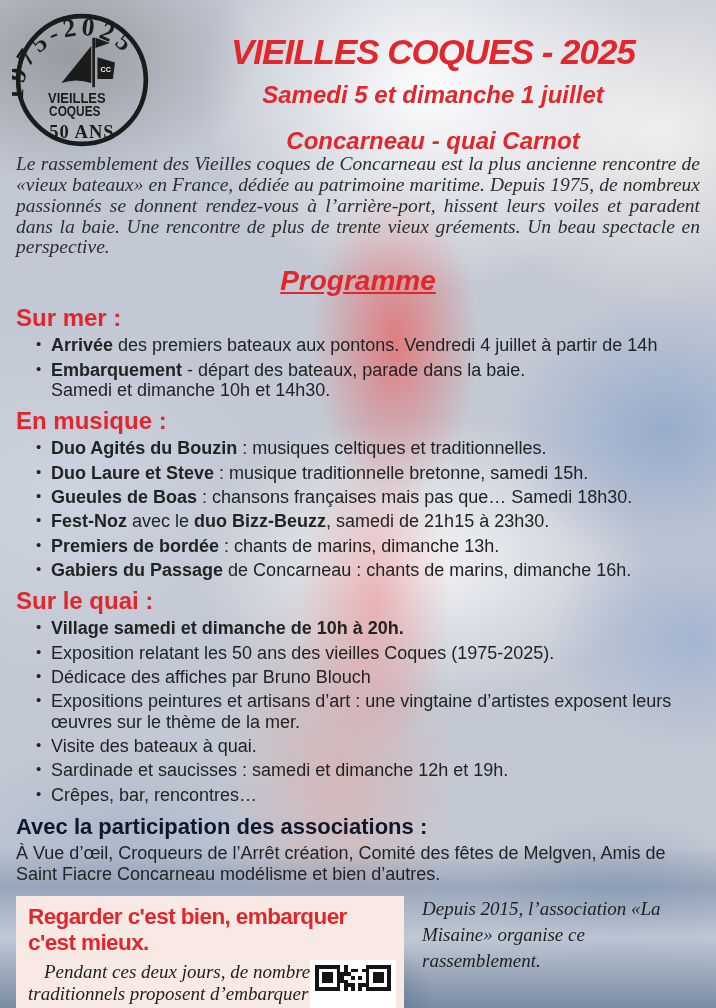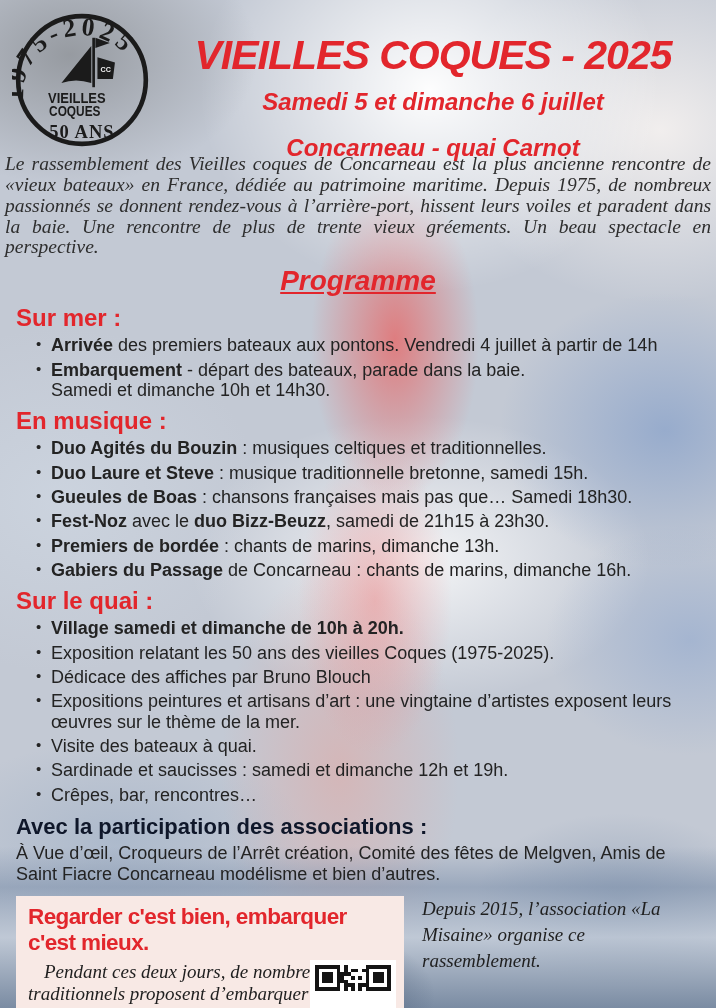--- a/index.html
+++ b/index.html
@@ -26,27 +26,27 @@
       radial-gradient(ellipse 320px 200px at 420px 560px, rgba(252,252,252,0.85), rgba(252,252,252,0) 72%),
       radial-gradient(ellipse 260px 140px at 120px 840px, rgba(150,170,195,0.5), rgba(150,170,195,0) 72%),
       radial-gradient(ellipse 200px 120px at 620px 900px, rgba(125,145,172,0.5), rgba(125,145,172,0) 72%);
   }
   .content{position:relative;z-index:1;}
 
   
   .header{display:flex;padding:10px 8px 0 12px;height:138px;}
   .logo-wrap{width:146px;flex:none;}
   .head-text{flex:1;text-align:center;padding-top:22px;}
-  .title{font-size:41px;font-weight:bold;font-style:italic;color:#e2262c;letter-spacing:-1px;}
+  .title{font-size:35px;font-weight:bold;font-style:italic;color:#e2262c;letter-spacing:-1px;}
   .date-line{font-size:24px;font-weight:bold;font-style:italic;color:#e2262c;margin-top:9px;}
   .place-line{font-size:24px;font-weight:bold;font-style:italic;color:#e2262c;margin-top:18px;}
 
   
   .intro{
-    margin:6px 5px 0;font-family:"Liberation Serif",serif;font-style:italic;
+    margin:6px 16px 0;font-family:"Liberation Serif",serif;font-style:italic;
     font-size:19.5px;line-height:1.07;color:#2e2e2e;text-align:justify;
   }
 
   .program-title{
     text-align:center;color:#e2262c;font-weight:bold;font-style:italic;
     font-size:28px;margin:7px 0 0;text-decoration:underline;
   }
 
   
   .sections{margin:0 14px 0 16px;}
@@ -108,21 +108,21 @@
             <polygon points="83,46 100,51 98,67 83,67" fill="#1b1b1b"></polygon>
             <text x="86" y="60" class="logo-cc">CC</text>
           </g>
           <text x="63" y="90" text-anchor="middle" class="logo-brand" font-size="15" textLength="56" lengthAdjust="spacingAndGlyphs">VIEILLES</text>
           <text x="61" y="103" text-anchor="middle" class="logo-brand" font-size="15" textLength="50" lengthAdjust="spacingAndGlyphs">COQUES</text>
           <text x="68" y="124" text-anchor="middle" class="logo-badge">50 ANS</text>
         </svg>
       </div>
       <div class="head-text">
         <div class="title">VIEILLES COQUES - 2025</div>
-        <div class="date-line">Samedi 5 et dimanche 6 juillet</div>
+        <div class="date-line">Samedi 5 et dimanche 1 juillet</div>
         <div class="place-line">Concarneau - quai Carnot</div>
       </div>
     </div>
 
     <p class="intro">Le rassemblement des Vieilles coques de Concarneau est la plus ancienne rencontre de «vieux bateaux» en France, dédiée au patrimoine maritime. Depuis 1975, de nombreux passionnés se donnent rendez-vous à l’arrière-port, hissent leurs voiles et paradent dans la baie. Une rencontre de plus de trente vieux gréements. Un beau spectacle en perspective.</p>
 
     <div class="program-title">Programme</div>
 
     <div class="sections">
         <h2 class="sec-heading">Sur mer :</h2>

